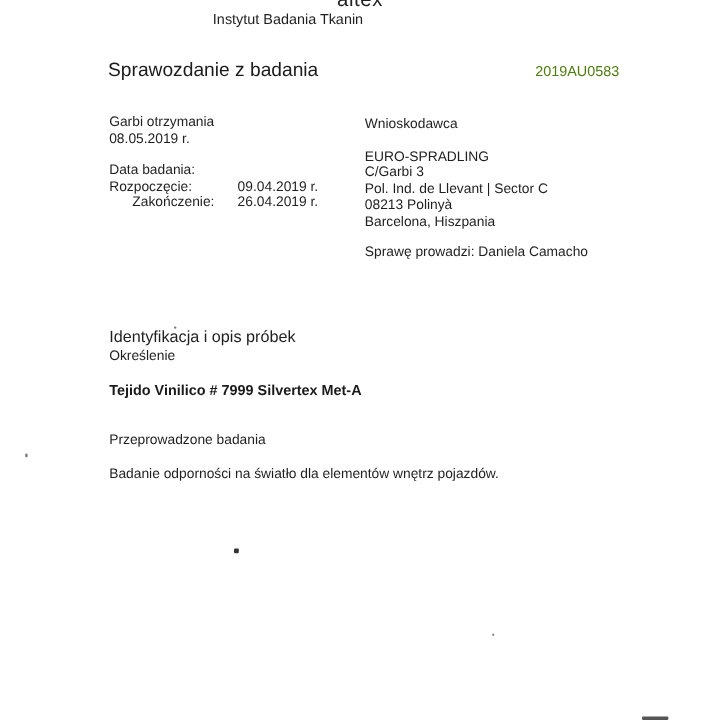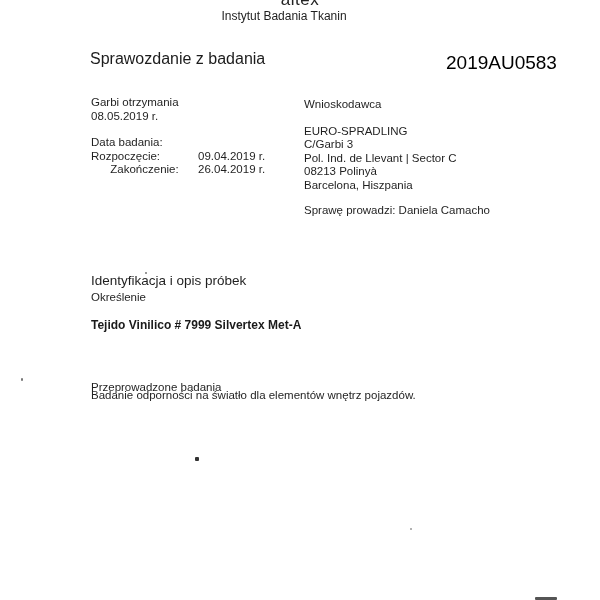--- a/index.html
+++ b/index.html
@@ -21,31 +21,30 @@
       text-align: center;
       font-size: 17px;
       color: #222;
       letter-spacing: 0.5px;
     }
     .institute {
       left: 0; width: 480px; top: 9px;
       text-align: center;
       font-size: 12px;
       color: #1e1e1e;
-      padding-left: 44px;
     }
     .title {
       left: 90px; top: 50px;
       font-size: 16px;
       color: #1c1c1c;
     }
     .report-no {
       left: 446px; top: 52px;
-      font-size: 19px;
-      color: #000000;
+      font-size: 12px;
+      color: #4d7c0f;
     }
     .small { font-size: 11.5px; line-height: 13.5px; color: #1f1f1f; }
     .section-heading {
       font-size: 13.5px; color: #1f1f1f;
     }
     .bold-sample {
       font-weight: bold;
       font-size: 12px;
       color: #1a1a1a;
     }
@@ -90,20 +89,20 @@
   <div>08213 Polinyà</div>
   <div>Barcelona, Hiszpania</div>
   <div style="height:12px;"></div>
   <div>Sprawę prowadzi: Daniela Camacho</div>
 </div>
 
 <div class="abs section-heading" style="left:91px; top:249px;margin-top:24px;">Identyfikacja i opis próbek</div>
 <div class="abs small" style="left:91px; top:291px;">Określenie</div>
 <div class="abs bold-sample" style="left:91px; top:318px;">Tejido Vinilico # 7999 Silvertex Met-A</div>
 
-<div class="abs small" style="left:91px; top:361px;margin-top:20px;">Przeprowadzone badania</div>
+<div class="abs small" style="left:91px; top:361px;">Przeprowadzone badania</div>
 <div class="abs small" style="left:91px; top:389px;">Badanie odporności na światło dla elementów wnętrz pojazdów.</div>
 
 <span class="speck" style="left:145px; top:272px; width:2px; height:2px;"></span>
 <span class="speck" style="left:21px; top:378px; width:2px; height:3px;"></span>
 <span class="speck" style="left:195px; top:457px; width:4px; height:4px; background:#333;"></span>
 <span class="speck" style="left:410px; top:528px; width:2px; height:2px; background:#999;"></span>
 <span class="speck" style="left:535px; top:597px; width:22px; height:3px; background:#555;"></span>
 
 </body></html>

